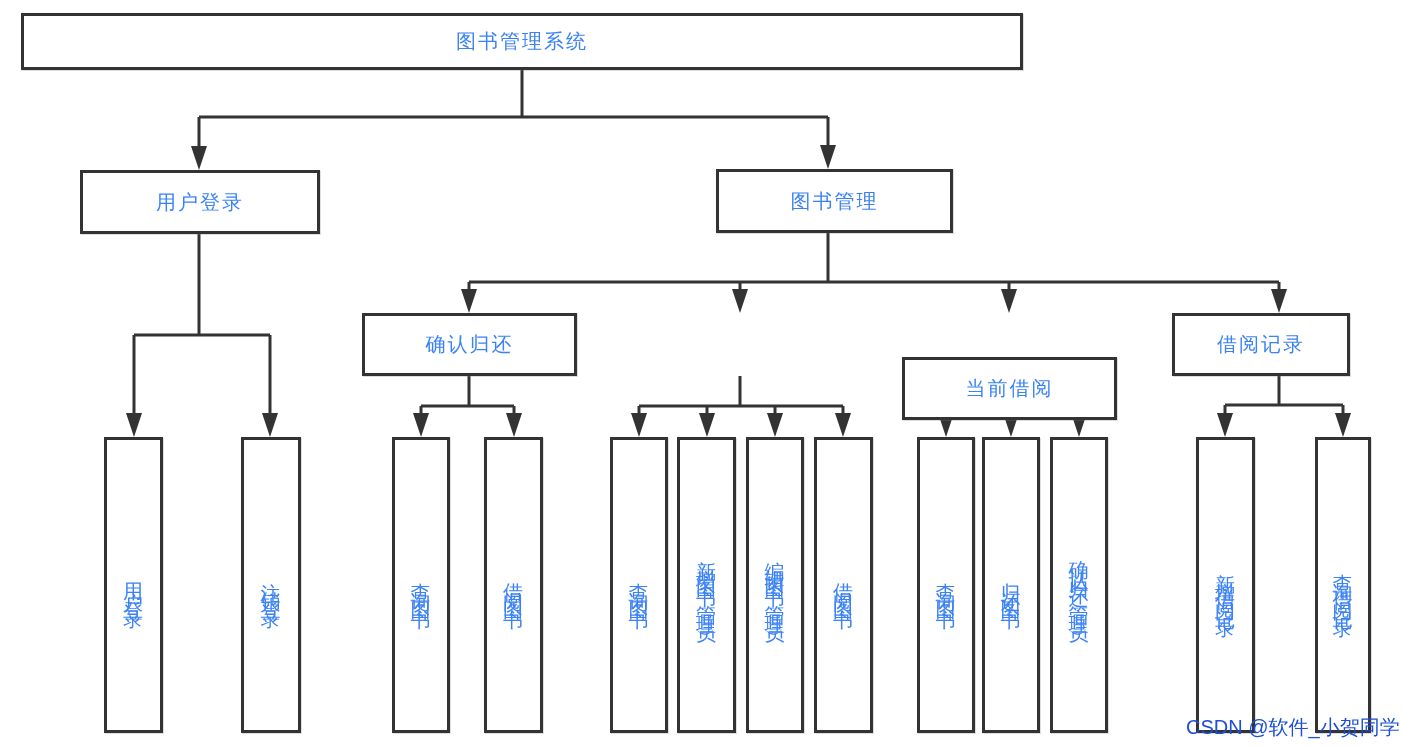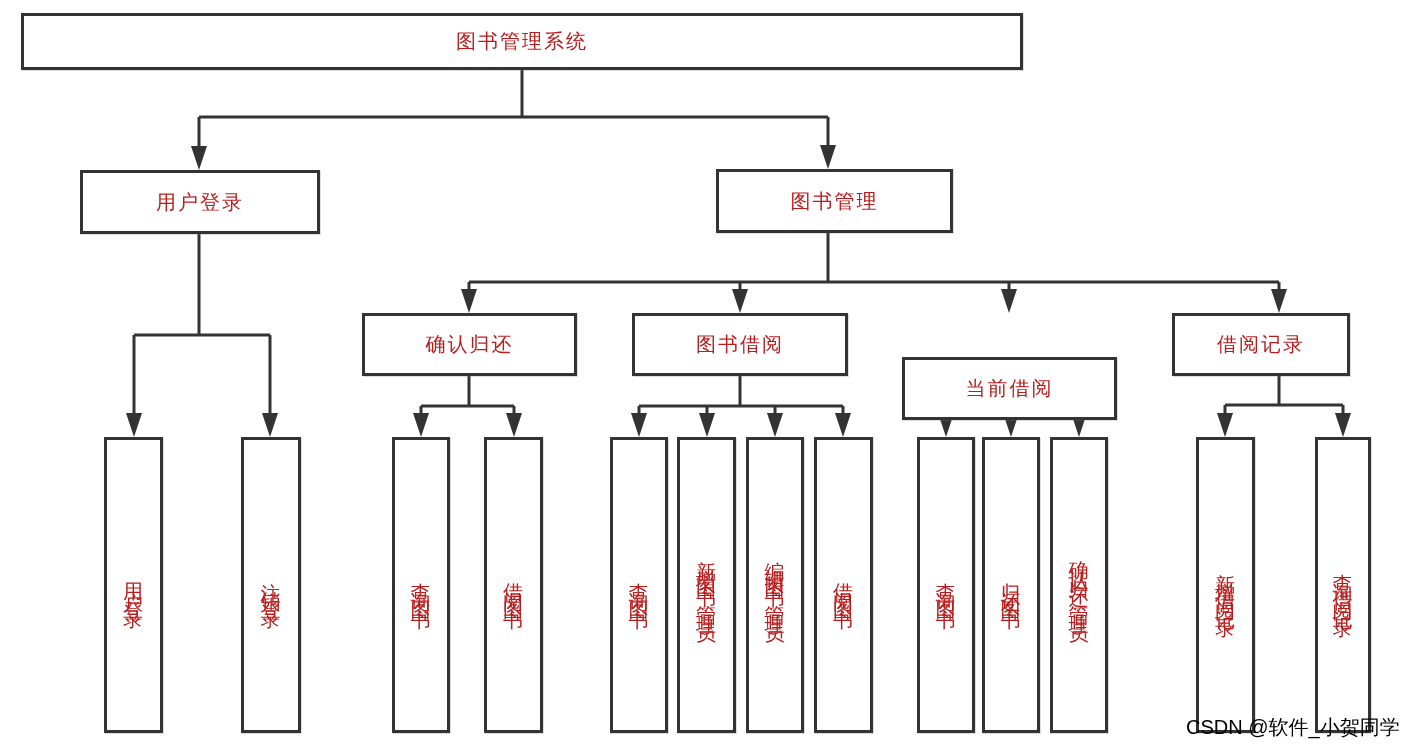--- a/index.html
+++ b/index.html
@@ -11,29 +11,29 @@
   }
   .stage{position:absolute;left:0;top:0;width:1405px;height:747px;}
   svg.wires{position:absolute;left:0;top:0;width:1405px;height:747px;pointer-events:none;}
   .node{
     position:absolute;box-sizing:border-box;
     border:3px solid #333333;background:#ffffff;
     display:flex;align-items:center;justify-content:center;
     box-shadow:1px 1px 0 rgba(120,120,140,0.25);
   }
   .node .lbl{
-    font-size:20px;letter-spacing:2px;white-space:nowrap;color:#b91c1c;
+    font-size:20px;letter-spacing:2px;white-space:nowrap;color:#3b82f6;
   }
   .leaf .lbl{
     writing-mode:vertical-rl;text-orientation:mixed;
     font-size:20px;letter-spacing:9px;line-height:1;white-space:nowrap;
   }
   .watermark{
     position:absolute;left:1186px;top:714px;width:219px;height:26px;
-    font-size:20px;color:#000000;white-space:nowrap;letter-spacing:0px;
+    font-size:20px;color:#1d4ed8;white-space:nowrap;letter-spacing:0px;
   }
 </style>
 </head>
 <body>
 
 <div class="stage">
 
   <svg class="wires" viewBox="0 0 1405 747" xmlns="http://www.w3.org/2000/svg">
     <g stroke="#333333" stroke-width="3" fill="none">
       <path d="M522,70 L522,117"></path>
@@ -121,23 +121,20 @@
   <div class="node" style="left:80px;top:170px;width:240px;height:64px;">
     <span class="lbl">用户登录</span>
   </div>
   <div class="node" style="left:710px;top:169px;width:237px;height:64px;margin-left:6px;">
     <span class="lbl">图书管理</span>
   </div>
 
   <div class="node" style="left:362px;top:313px;width:215px;height:63px;">
     <span class="lbl">确认归还</span>
   </div>
-  <div class="node" style="left:632px;top:313px;width:216px;height:63px;">
-    <span class="lbl">图书借阅</span>
-  </div>
   <div class="node" style="left:902px;top:313px;width:215px;height:63px;margin-top:44px;">
     <span class="lbl">当前借阅</span>
   </div>
   <div class="node" style="left:1172px;top:313px;width:178px;height:63px;">
     <span class="lbl">借阅记录</span>
   </div>
 
   <div class="node leaf" style="left:104px;top:437px;width:59px;height:296px;">
     <span class="lbl">用户登录</span>
   </div>

